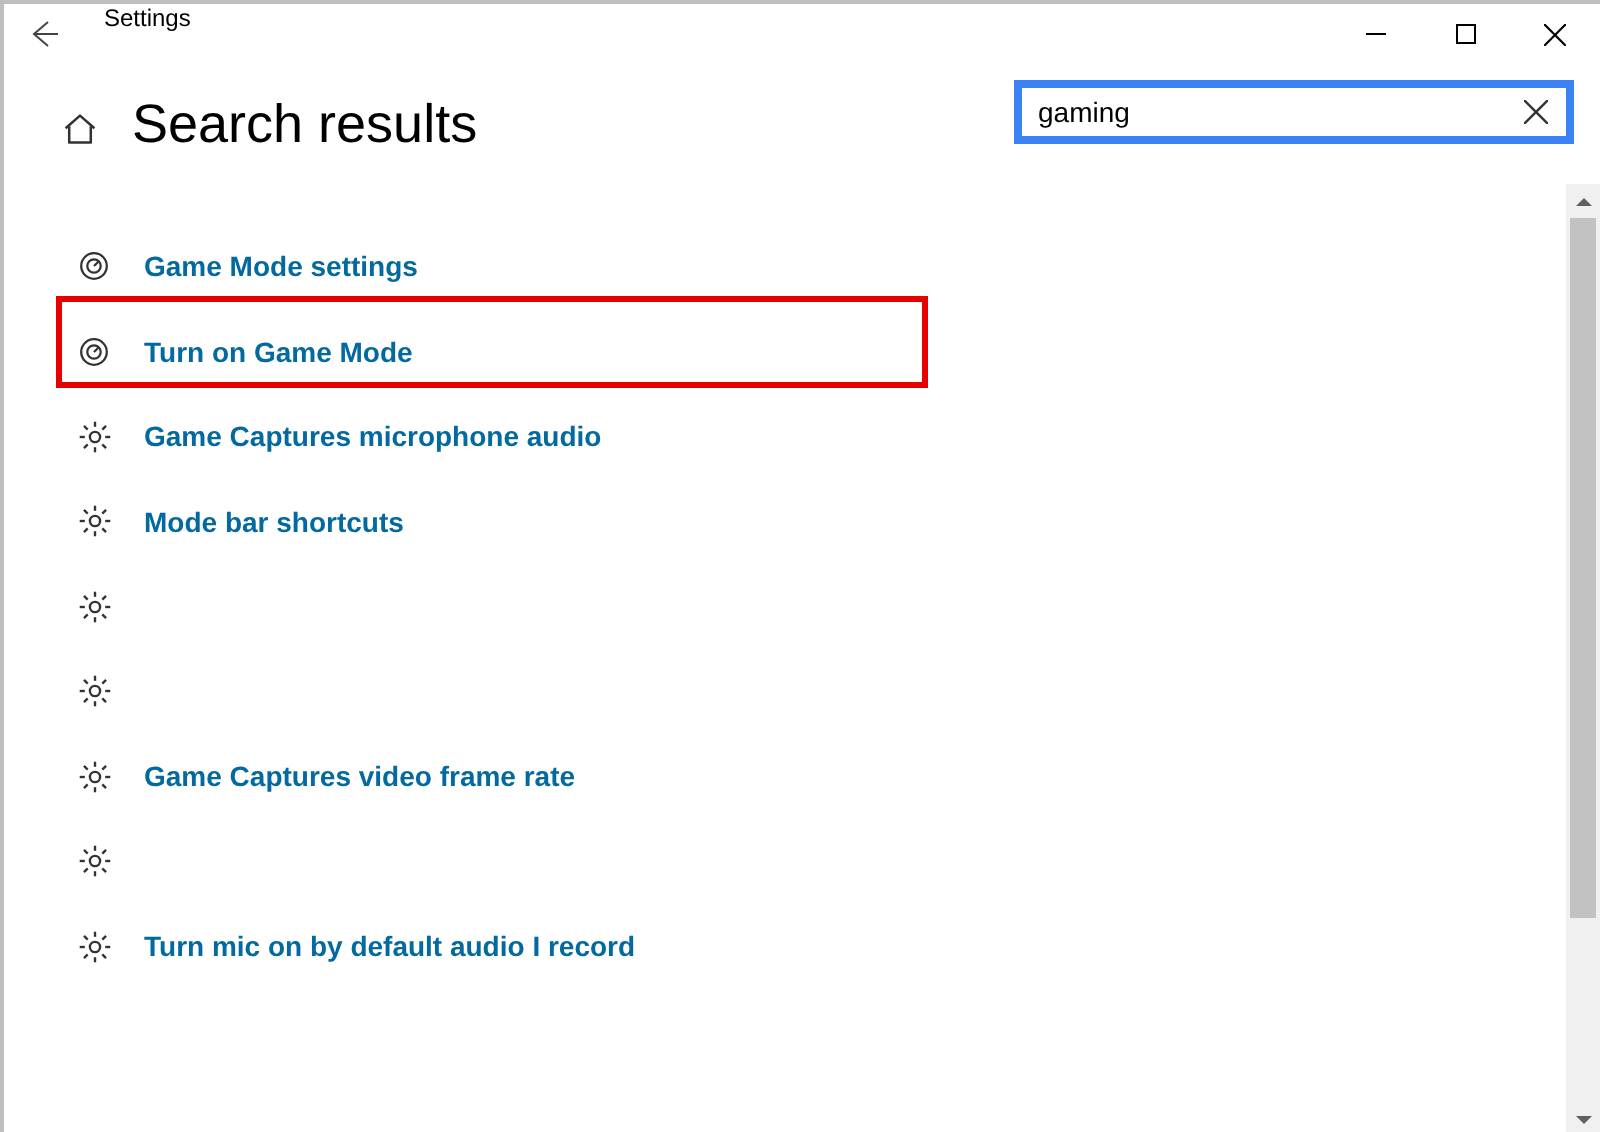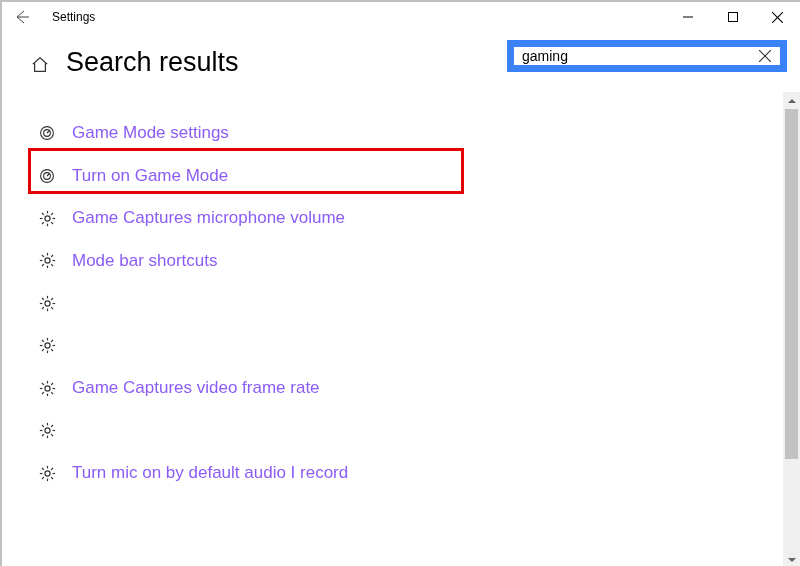--- a/index.html
+++ b/index.html
@@ -8,21 +8,21 @@
     width: 800px; height: 566px;
     font-family: "Segoe UI", Arial, sans-serif;
     background: #fff;
     color: #000;
     overflow: hidden;
     border: 1px solid #bfbfbf;
   }
   .titlebar {
     height: 30px;
     display: flex;
-    align-items: center;
+    align-items: flex-start;
     background: #fff;
   }
   .titlebar .back {
     width: 40px; height: 30px;
     display: flex; align-items: center; justify-content: center;
     color: #333;
   }
   .titlebar .apptitle {
     font-size: 12px;
     color: #000;
@@ -52,21 +52,21 @@
     font-weight: 400;
     margin-left: 16px;
     letter-spacing: 0px;
   }
   .search-box {
     position: absolute;
     left: 505px;
     top: 8px;
     width: 280px;
     height: 32px;
-    border: 7px solid #3b82f6;
+    border: 4px solid #3b82f6;
     display: flex;
     align-items: center;
     background: #fff;
   }
   .search-box input {
     flex: 1;
     border: none;
     outline: none;
     font-size: 14px;
     padding: 4px 8px;
@@ -95,24 +95,25 @@
     gap: 16px;
     padding-left: 6px;
   }
   .result-item .ic {
     width: 18px; height: 18px;
     display: flex; align-items: center; justify-content: center;
     color: #333;
     flex-shrink: 0;
   }
   .result-item .lbl {
-    font-size: 17px;
-    color: #8b5cf6;
+    font-size: 14px;
+    color: #0369a1;
     white-space: nowrap;
     overflow: hidden;
+    font-weight: bold;
   }
   .highlight-box {
     position: absolute;
     border: 3px solid #e60000;
     pointer-events: none;
     left: 26px;
     top: 56px;
     width: 436px;
     height: 46px;
   }
@@ -217,21 +218,21 @@
               <line x1="10" y1="16" x2="10" y2="19"></line>
               <line x1="1" y1="10" x2="4" y2="10"></line>
               <line x1="16" y1="10" x2="19" y2="10"></line>
               <line x1="3.5" y1="3.5" x2="5.7" y2="5.7"></line>
               <line x1="14.3" y1="14.3" x2="16.5" y2="16.5"></line>
               <line x1="16.5" y1="3.5" x2="14.3" y2="5.7"></line>
               <line x1="5.7" y1="14.3" x2="3.5" y2="16.5"></line>
             </g>
           </svg>
         </span>
-        <span class="lbl">Game Captures microphone volume</span>
+        <span class="lbl">Game Captures microphone audio</span>
       </div>
       <div class="result-item">
         <span class="ic">
           <svg width="17" height="17" viewBox="0 0 20 20">
             <circle cx="10" cy="10" r="3" stroke="#333" stroke-width="1.4" fill="none"></circle>
             <g stroke="#333" stroke-width="1.4">
               <line x1="10" y1="1" x2="10" y2="4"></line>
               <line x1="10" y1="16" x2="10" y2="19"></line>
               <line x1="1" y1="10" x2="4" y2="10"></line>
               <line x1="16" y1="10" x2="19" y2="10"></line>

